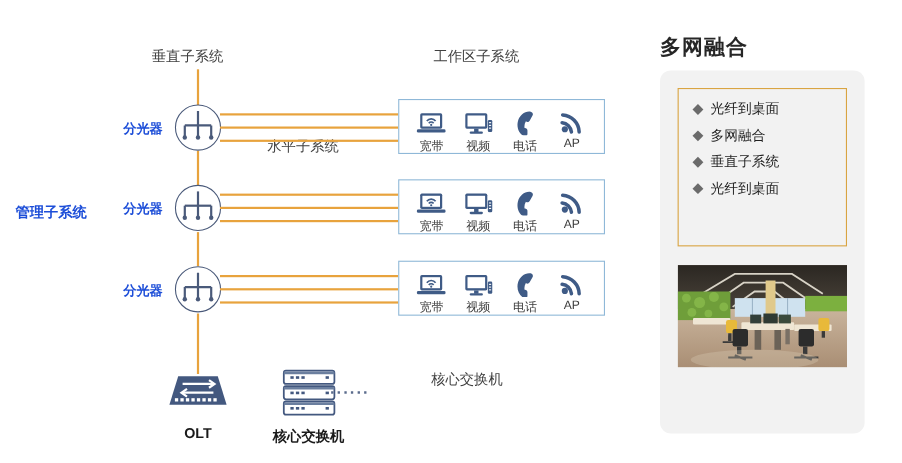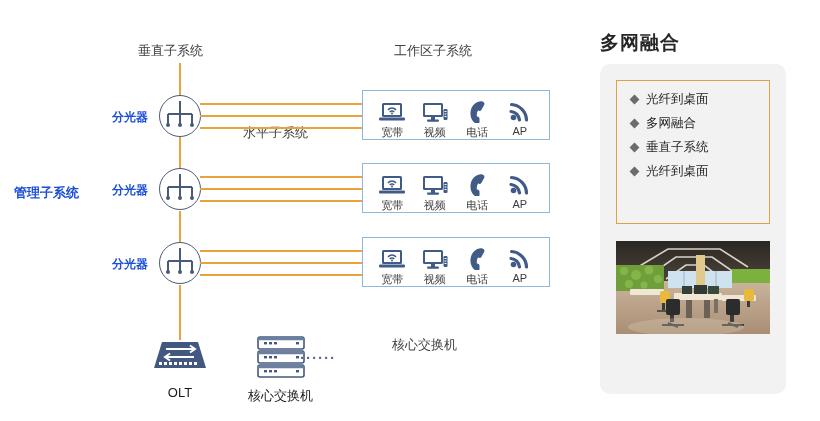--- a/index.html
+++ b/index.html
@@ -26,21 +26,21 @@
   
   .devbox{position:absolute;border:1.4px solid #8fb8d8;background:#ffffff;
           box-sizing:border-box;display:flex;align-items:flex-start;
           justify-content:space-around;padding:6px 8px 3px 8px;}
   .dev{display:flex;flex-direction:column;align-items:center;width:44px;}
   .dev-ico{height:26px;display:flex;align-items:flex-end;justify-content:center;}
   .dev-cap{margin-top:2px;font-size:11px;color:#3c3c3c;white-space:nowrap;}
 
   
   .eq{position:absolute;display:flex;flex-direction:column;align-items:center;}
-  .eq-cap{margin-top:3px;font-size:13px;font-weight:normal;color:#1a1a1a;white-space:nowrap;}
+  .eq-cap{margin-top:3px;font-size:13px;font-weight:bold;color:#1a1a1a;white-space:nowrap;}
   .dots{position:absolute;font-size:15px;letter-spacing:1px;color:#5a6b8c;font-weight:bold;}
 
   
   .panel{position:absolute;left:600px;top:64px;width:186px;height:330px;
          background:#f2f2f2;border-radius:10px;}
   .panel-title{position:absolute;left:600px;top:30px;font-size:19px;
                font-weight:bold;color:#262626;letter-spacing:1px;}
   .adv-box{position:absolute;left:616px;top:80px;width:154px;height:144px;
            border:1.4px solid #d9a441;background:#f2f2f2;box-sizing:border-box;
            padding:10px 0 0 14px;}

